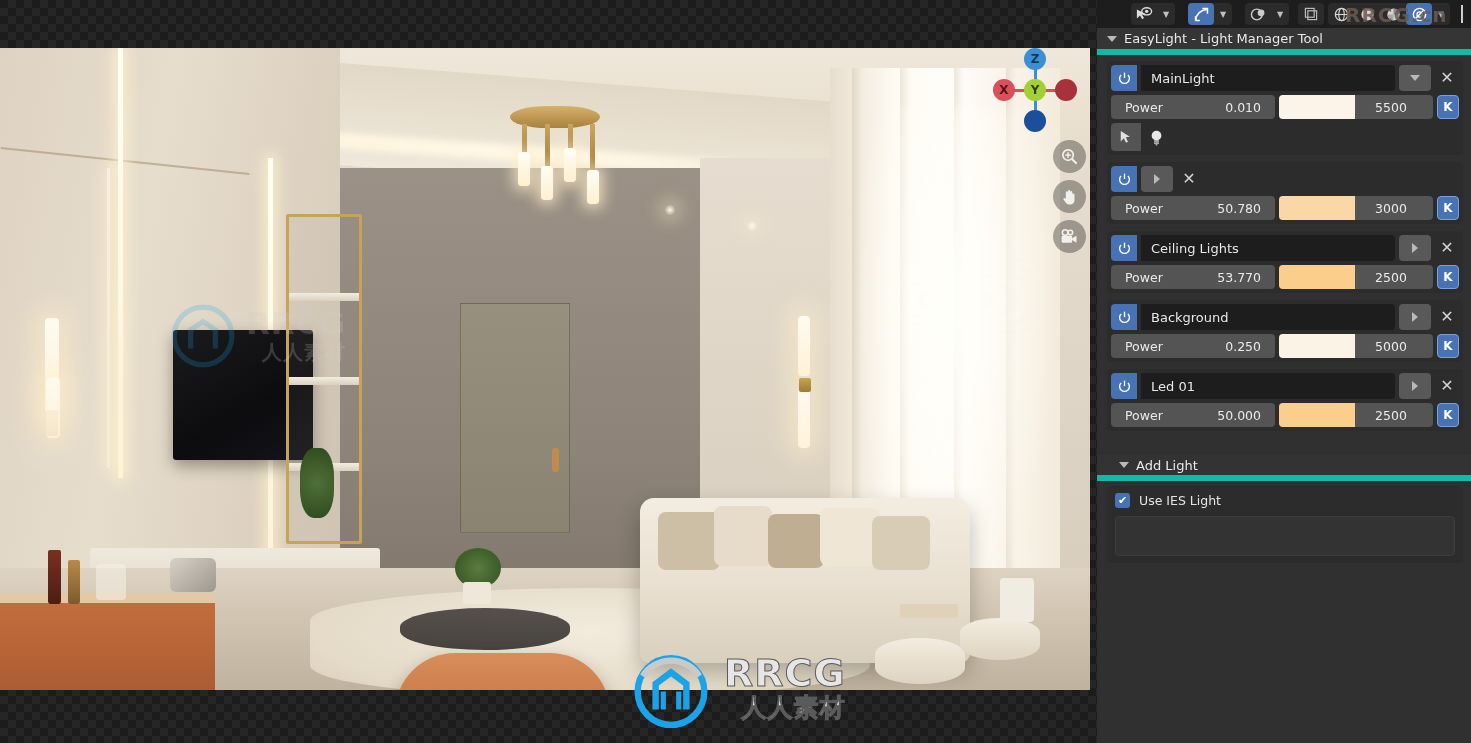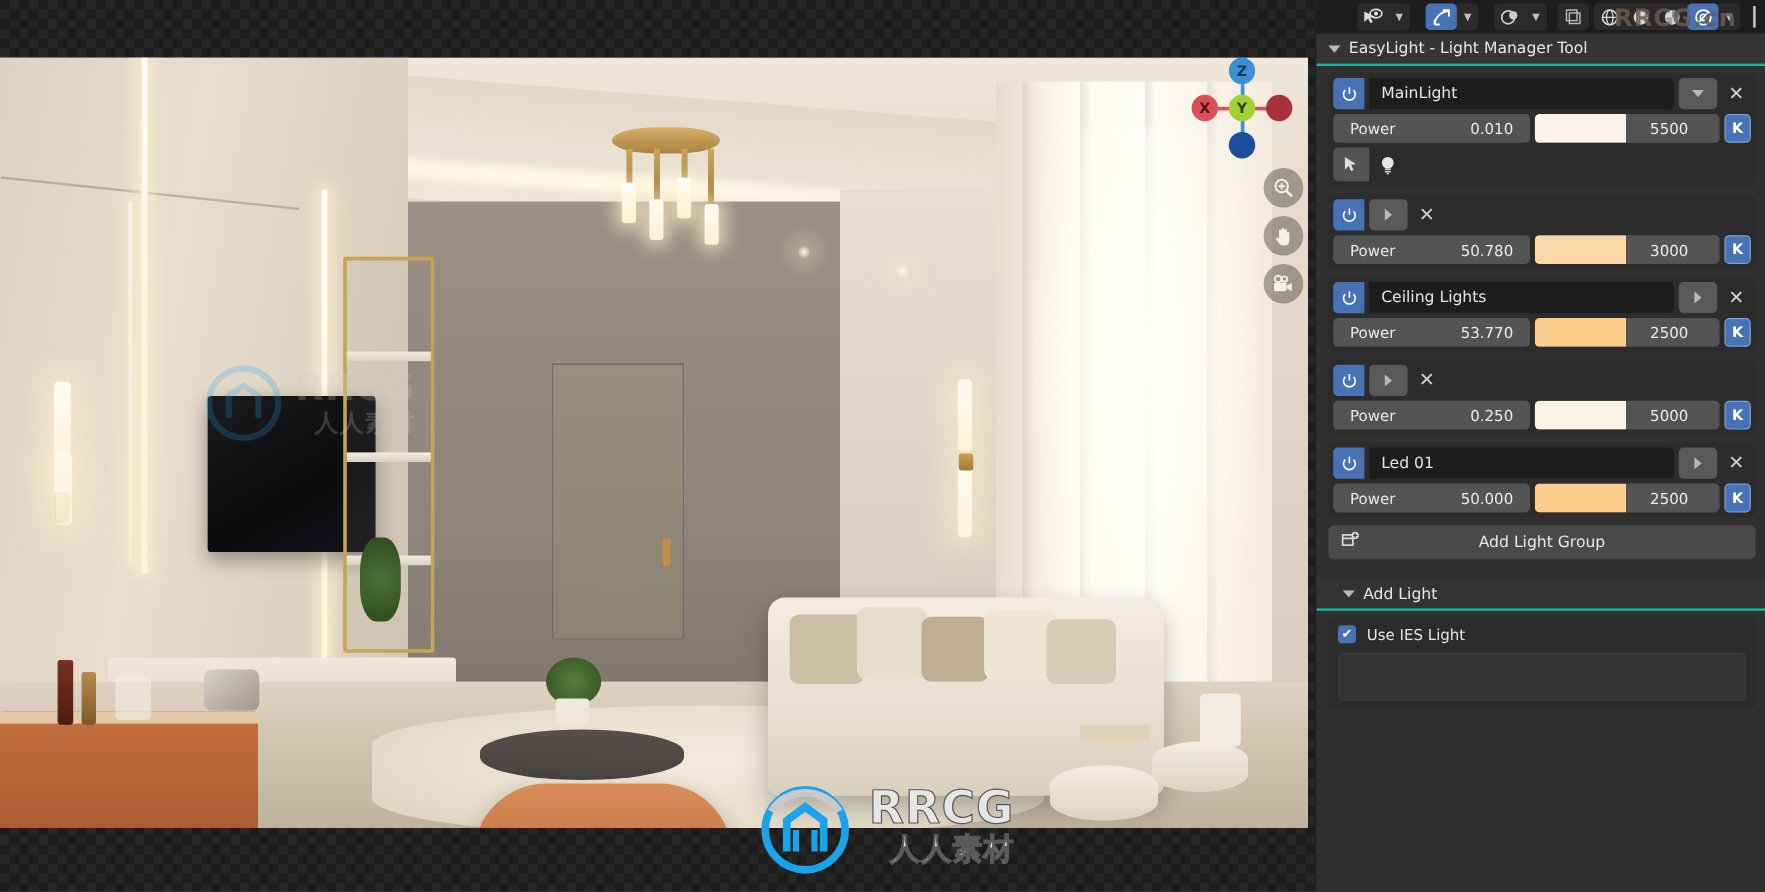--- a/index.html
+++ b/index.html
@@ -239,21 +239,21 @@
     width: 374px; height: 715px;
     background: #303030;
     color: #e4e4e4;
     font-size: 12.5px;
     overflow: hidden;
   }
   .sec-header {
     display: flex; align-items: center; gap: 7px;
     height: 27px; padding-left: 10px;
     background: #353535;
-    border-bottom: 2px solid #14b8a6;
+    border-bottom: 6px solid #14b8a6;
     font-size: 13px; color: #e8e8e8;
   }
   .sec-header.sub { padding-left: 22px; background: #333; height: 26px; }
   .tri {
     width: 0; height: 0;
     border-left: 5px solid transparent; border-right: 5px solid transparent;
     border-top: 6px solid #b9b9b9;
   }
   .tri-right {
     width: 0; height: 0;
@@ -707,20 +707,21 @@
       </div>
 
       <div class="lg-card">
         <div class="lg-row">
           <div class="pw-btn">
             <svg width="15" height="15" viewBox="0 0 20 20">
               <path d="M5.4 5.4 A6.5 6.5 0 1 0 14.6 5.4" fill="none" stroke="#fff" stroke-width="1.8"></path>
               <line x1="10" y1="2.2" x2="10" y2="9.4" stroke="#fff" stroke-width="1.8"></line>
             </svg>
           </div>
+          <div class="name-field">Background</div>
           <div class="drop-btn">
             <span class="tri-right"></span>
           </div>
           <div class="x-btn">✕</div>
         </div>
         <div class="lg-row">
           <div class="power-field">
             <span>Power</span>
             <span>0.250</span>
           </div>
@@ -752,32 +753,20 @@
             <span>50.000</span>
           </div>
           <div class="temp-field">
             <div class="swatch" style="background: rgb(251, 206, 140);"></div>
             <div class="temp-val">2500</div>
           </div>
           <div class="k-btn">K</div>
         </div>
       </div>
 
-      <div class="add-group-btn">
-        <span class="ic">
-          <svg width="17" height="17" viewBox="0 0 18 18">
-            <rect x="2" y="4" width="9" height="9" fill="none" stroke="#d8d8d8" stroke-width="1.5"></rect>
-            <line x1="2" y1="7" x2="11" y2="7" stroke="#d8d8d8" stroke-width="1.4"></line>
-            <circle cx="13" cy="4.4" r="3.2" fill="#d8d8d8"></circle>
-            <line x1="13" y1="2.6" x2="13" y2="6.2" stroke="#3a3a3a" stroke-width="1.2"></line>
-            <line x1="11.2" y1="4.4" x2="14.8" y2="4.4" stroke="#3a3a3a" stroke-width="1.2"></line>
-          </svg>
-        </span>
-        <span>Add Light Group</span>
-      </div>
     </div>
 
     <div class="sec-header sub" style="margin-top:14px;">
       <span class="tri"></span>
       <span>Add Light</span>
     </div>
 
     <div class="ies-block">
       <div class="chk-row">
         <span class="chk">✔</span>

